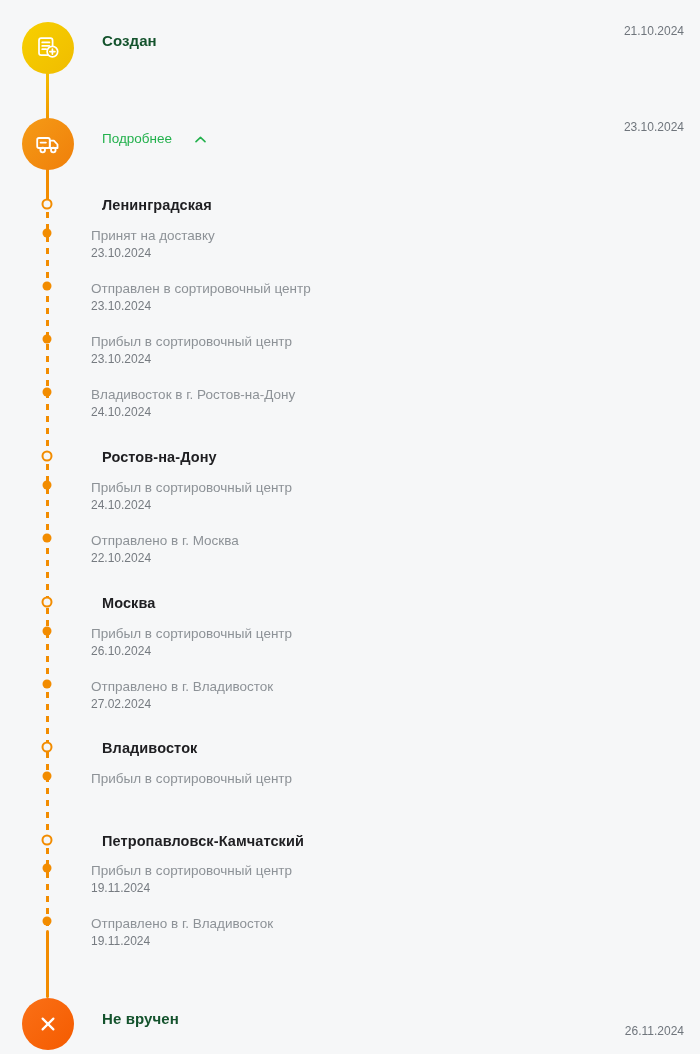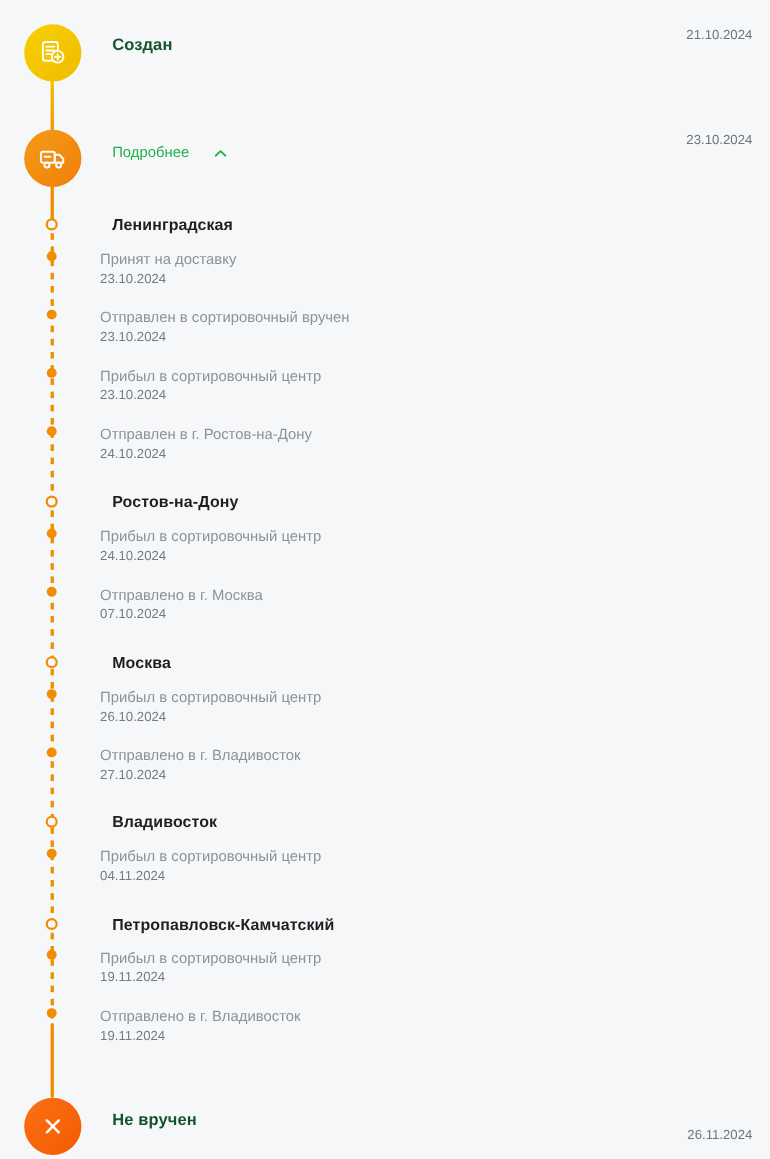--- a/index.html
+++ b/index.html
@@ -213,53 +213,52 @@
   </div>
   <div class="status-date" style="top:120px;">23.10.2024</div>
 
   <div id="details-layer">
       <div class="city-heading" style="top: 197px;">Ленинградская</div>
       <div class="event-item" style="top: 227px;">
         <div class="event-text">Принят на доставку</div>
         <div class="event-date">23.10.2024</div>
       </div>
       <div class="event-item" style="top: 280px;">
-        <div class="event-text">Отправлен в сортировочный вручен</div>
+        <div class="event-text">Отправлен в сортировочный центр</div>
         <div class="event-date">23.10.2024</div>
       </div>
       <div class="event-item" style="top: 333px;">
         <div class="event-text">Прибыл в сортировочный центр</div>
         <div class="event-date">23.10.2024</div>
       </div>
       <div class="event-item" style="top: 386px;">
-        <div class="event-text">Отправлен в г. Ростов-на-Дону</div>
+        <div class="event-text">Владивосток в г. Ростов-на-Дону</div>
         <div class="event-date">24.10.2024</div>
       </div>
       <div class="city-heading" style="top: 449px;">Ростов-на-Дону</div>
       <div class="event-item" style="top: 479px;">
         <div class="event-text">Прибыл в сортировочный центр</div>
         <div class="event-date">24.10.2024</div>
       </div>
       <div class="event-item" style="top: 532px;">
         <div class="event-text">Отправлено в г. Москва</div>
-        <div class="event-date">07.10.2024</div>
+        <div class="event-date">22.10.2024</div>
       </div>
       <div class="city-heading" style="top: 595px;">Москва</div>
       <div class="event-item" style="top: 625px;">
         <div class="event-text">Прибыл в сортировочный центр</div>
         <div class="event-date">26.10.2024</div>
       </div>
       <div class="event-item" style="top: 678px;">
         <div class="event-text">Отправлено в г. Владивосток</div>
-        <div class="event-date">27.10.2024</div>
+        <div class="event-date">27.02.2024</div>
       </div>
       <div class="city-heading" style="top: 740px;">Владивосток</div>
       <div class="event-item" style="top: 770px;">
         <div class="event-text">Прибыл в сортировочный центр</div>
-        <div class="event-date">04.11.2024</div>
       </div>
       <div class="city-heading" style="top: 833px;">Петропавловск-Камчатский</div>
       <div class="event-item" style="top: 862px;">
         <div class="event-text">Прибыл в сортировочный центр</div>
         <div class="event-date">19.11.2024</div>
       </div>
       <div class="event-item" style="top: 915px;">
         <div class="event-text">Отправлено в г. Владивосток</div>
         <div class="event-date">19.11.2024</div>
       </div>

